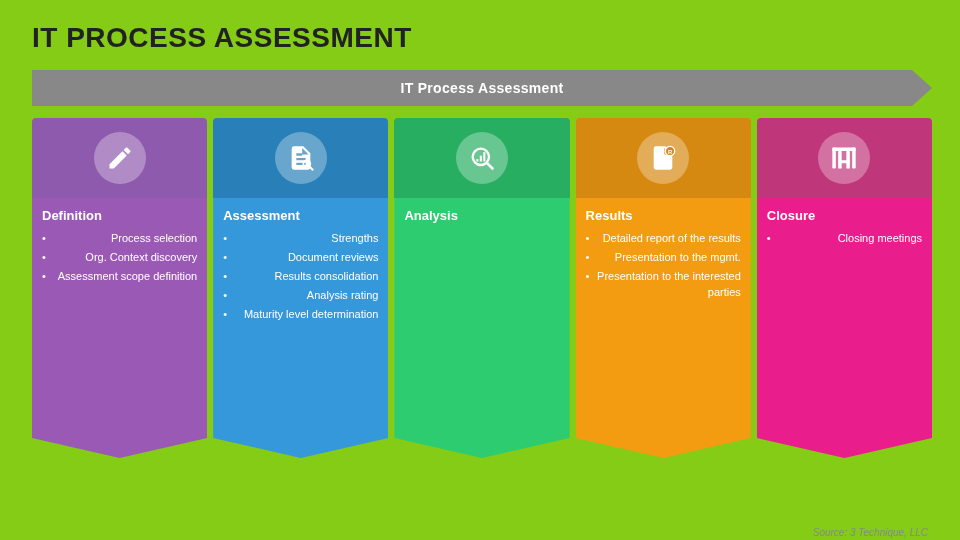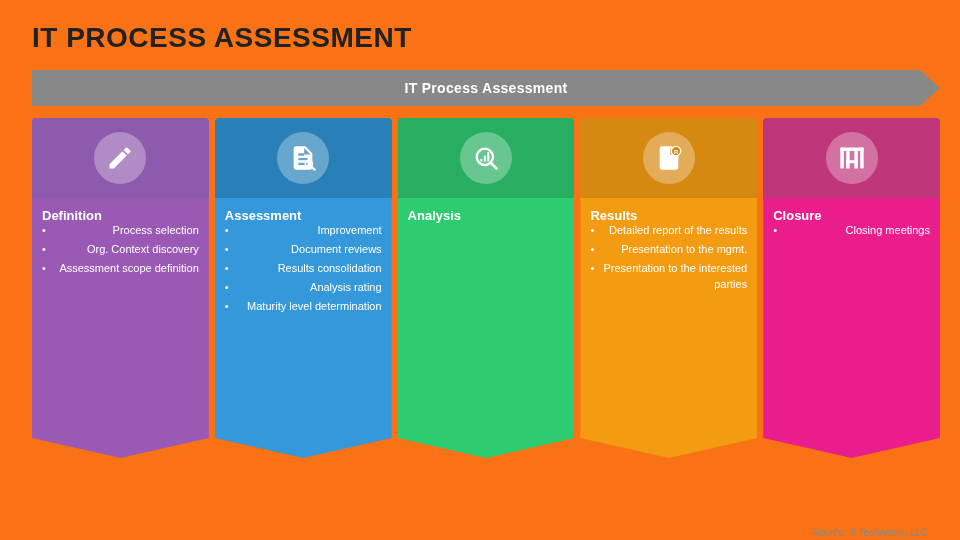--- a/index.html
+++ b/index.html
@@ -8,22 +8,22 @@
       height: 540px;
       background: #f0f0f0;
       font-family: 'Segoe UI', Arial, sans-serif;
       overflow: hidden;
       position: relative;
     }
 
     .page-container {
       width: 960px;
       height: 540px;
-      background: #f97316;
-      padding: 22px 20px 16px 32px;
+      background: #84cc16;
+      padding: 22px 28px 16px 32px;
     }
 
     .page-title {
       font-size: 28px;
       font-weight: 800;
       color: #222;
       letter-spacing: 0.5px;
       margin-bottom: 16px;
     }
 
@@ -91,21 +91,21 @@
       flex: 1;
       padding: 10px 10px 30px 10px;
       position: relative;
       clip-path: polygon(0 0, 100% 0, 100% calc(100% - 20px), 50% 100%, 0 calc(100% - 20px));
     }
 
     .col-title {
       font-weight: 700;
       font-size: 13px;
       color: #fff;
-      margin-bottom: 0;
+      margin-bottom: 8px;
     }
 
     .col-list {
       list-style: none;
       padding: 0;
       text-align: right;
     }
     .col-list li {
       font-size: 11px;
       color: #fff;
@@ -193,21 +193,21 @@
             <svg class="svg-icon" viewBox="0 0 24 24" xmlns="http://www.w3.org/2000/svg">
               <path d="M14 2H6a2 2 0 00-2 2v16a2 2 0 002 2h12a2 2 0 002-2V8l-6-6zm-1 1.5L18.5 9H13V3.5zM8 18v-2h8v2H8zm0-4v-2h8v2H8zm0-4V8h5v2H8z"></path>
               <circle cx="17" cy="17" r="3" fill="none" stroke="white" stroke-width="1.5"></circle>
               <line x1="19.5" y1="19.5" x2="22" y2="22" stroke="white" stroke-width="1.8" stroke-linecap="round"></line>
             </svg>
           </div>
         </div>
         <div class="col-content">
           <div class="col-title">Assessment</div>
           <ul class="col-list">
-            <li>Improvement</li>
+            <li>Strengths</li>
             <li>Document reviews</li>
             <li>Results consolidation</li>
             <li>Analysis rating</li>
             <li>Maturity level determination</li>
           </ul>
         </div>
       </div>
       <div class="col col-analysis">
         <div class="col-icon-area">
           <div class="icon-circle">

